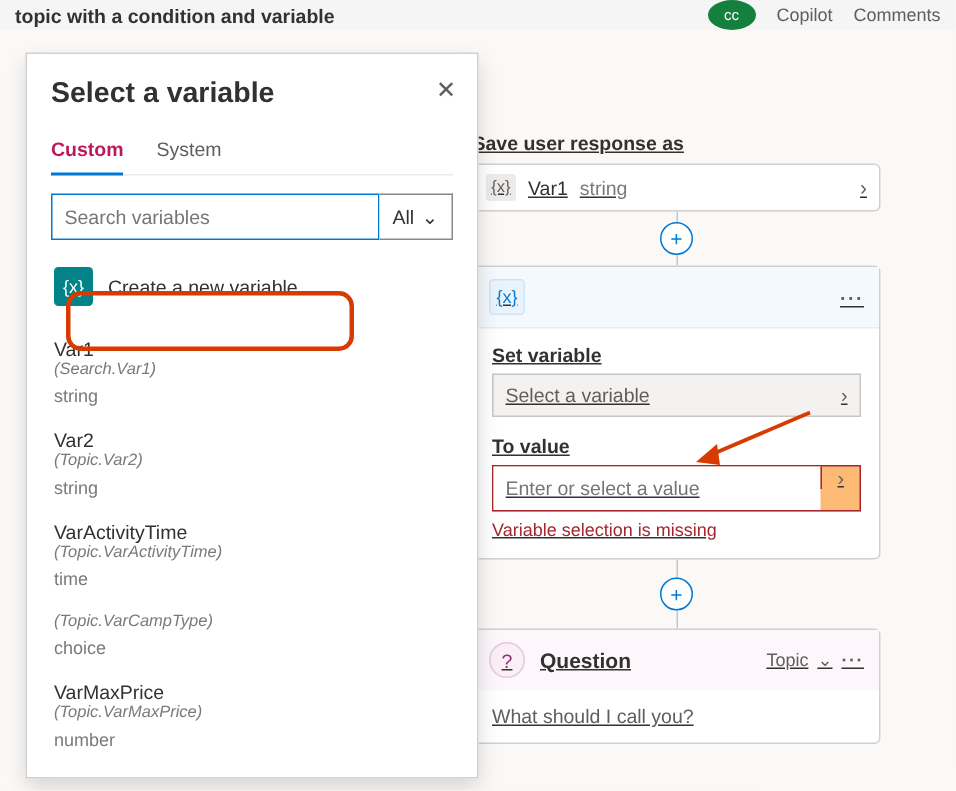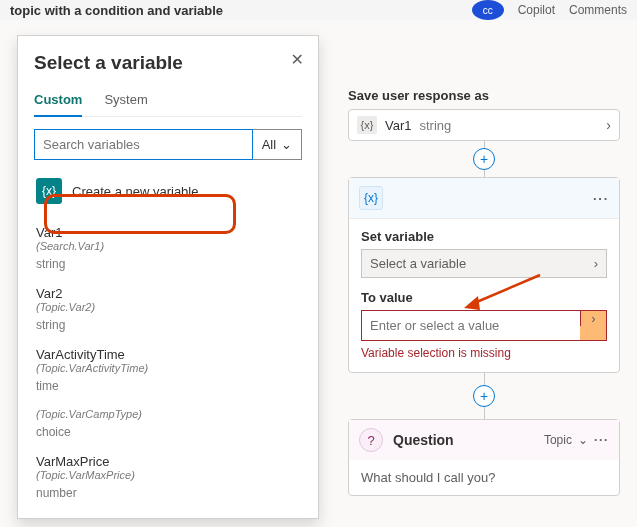--- a/index.html
+++ b/index.html
@@ -1,24 +1,24 @@
 <!DOCTYPE html>
 <html><head>
 <meta charset="utf-8">
 <style>
   * { box-sizing: border-box; margin: 0; padding: 0; font-family: "Segoe UI", Arial, sans-serif; }
   body { width: 637px; height: 527px; overflow: hidden; background: #f5f5f5; position: relative; font-size: 13px; color: #323130; }
   .topbar { position: absolute; top: 0; left: 0; right: 0; height: 20px; display: flex; align-items: center; justify-content: space-between; padding: 0 10px; }
   .topbar-left { font-weight: 600; font-size: 13px; color: #323130; white-space: nowrap; overflow: hidden; }
   .topbar-right { display: flex; align-items: center; gap: 14px; font-size: 12px; color: #605e5c; }
-  .avatar { width: 32px; height: 20px; border-radius: 50%; background: #1d4ed8; color: #fff; font-size: 10px; display: flex; align-items: center; justify-content: center; }
+  .avatar { width: 32px; height: 20px; border-radius: 50%; background: #15803d; color: #fff; font-size: 10px; display: flex; align-items: center; justify-content: center; }
   .canvas { position: absolute; top: 20px; left: 0; right: 0; bottom: 0; background: #faf9f8; }
 
   
-  .flow { position: absolute; left: 348px; top: 68px; width: 272px; }
+  .flow { position: absolute; left: 315px; top: 68px; width: 272px; text-decoration: underline; }
   .flow-label { font-size: 13px; font-weight: 600; margin-bottom: 6px; }
   .node { background: #fff; border: 1px solid #d2d0ce; border-radius: 4px; }
   .save-node { display: flex; align-items: center; padding: 6px 8px; gap: 8px; }
   .var-icon { width: 20px; height: 18px; background: #edebe9; border-radius: 2px; display: flex; align-items: center; justify-content: center; font-size: 11px; color: #605e5c; }
   .chev-right { margin-left: auto; font-size: 14px; color: #605e5c; }
 
   .connector { position: relative; height: 36px; display: flex; flex-direction: column; align-items: center; }
   .connector-line { width: 1px; flex: 1; background: #c8c6c4; }
   .plus-btn { width: 22px; height: 22px; border-radius: 50%; background: #fff; border: 1px solid #0078d4; color: #0078d4; display: flex; align-items: center; justify-content: center; font-size: 14px; line-height: 1; cursor: pointer; position: absolute; top: 50%; transform: translateY(-50%); }
 
@@ -42,21 +42,21 @@
   .q-header .qtitle { font-weight: 600; font-size: 14px; }
   .q-header .right { margin-left: auto; display: flex; align-items: center; gap: 6px; color: #605e5c; font-size: 12px; }
   .q-body { padding: 10px 12px; color: #605e5c; }
 
   
   .flyout { position: absolute; left: 17px; top: 15px; width: 302px; background: #fff; border: 1px solid #d2d0ce; box-shadow: 0 6px 14px rgba(0,0,0,.15); padding: 16px 16px 8px; }
   .flyout h2 { font-size: 19px; font-weight: 600; }
   .close-x { position: absolute; top: 14px; right: 14px; font-size: 16px; color: #605e5c; cursor: pointer; }
   .tabs { display: flex; gap: 22px; margin-top: 18px; border-bottom: 1px solid #edebe9; }
   .tab { padding-bottom: 8px; font-size: 13px; color: #605e5c; cursor: pointer; }
-  .tab.active { color: #0f766e; font-weight: 600; border-bottom: 2px solid #0078d4; margin-bottom: -1px; }
+  .tab.active { color: #be185d; font-weight: 600; border-bottom: 2px solid #0078d4; margin-bottom: -1px; }
   .search-row { display: flex; margin-top: 12px; }
   .search-row input { flex: 1; border: 1px solid #0078d4; padding: 7px 8px; font-size: 13px; outline: none; }
   .filter-btn { display: flex; align-items: center; gap: 5px; border: 1px solid #8a8886; border-left: none; padding: 0 9px; font-size: 13px; cursor: pointer; background: #fff; }
   .create-row { display: flex; align-items: center; gap: 10px; margin-top: 14px; padding: 4px 2px 10px; }
   .create-badge { width: 26px; height: 26px; background: #038387; border-radius: 3px; color: #fff; display: flex; align-items: center; justify-content: center; font-size: 12px; }
   .create-row .lbl { font-size: 13px; color: #323130; }
   .callout { position: absolute; border: 3px solid #d83b01; border-radius: 10px; left: 26px; top: 158px; width: 192px; height: 40px; pointer-events: none; }
   .var-list { margin-top: 6px; }
   .var-item { padding: 5px 2px 10px; cursor: pointer; }
   .var-item .name { font-size: 13px; }

